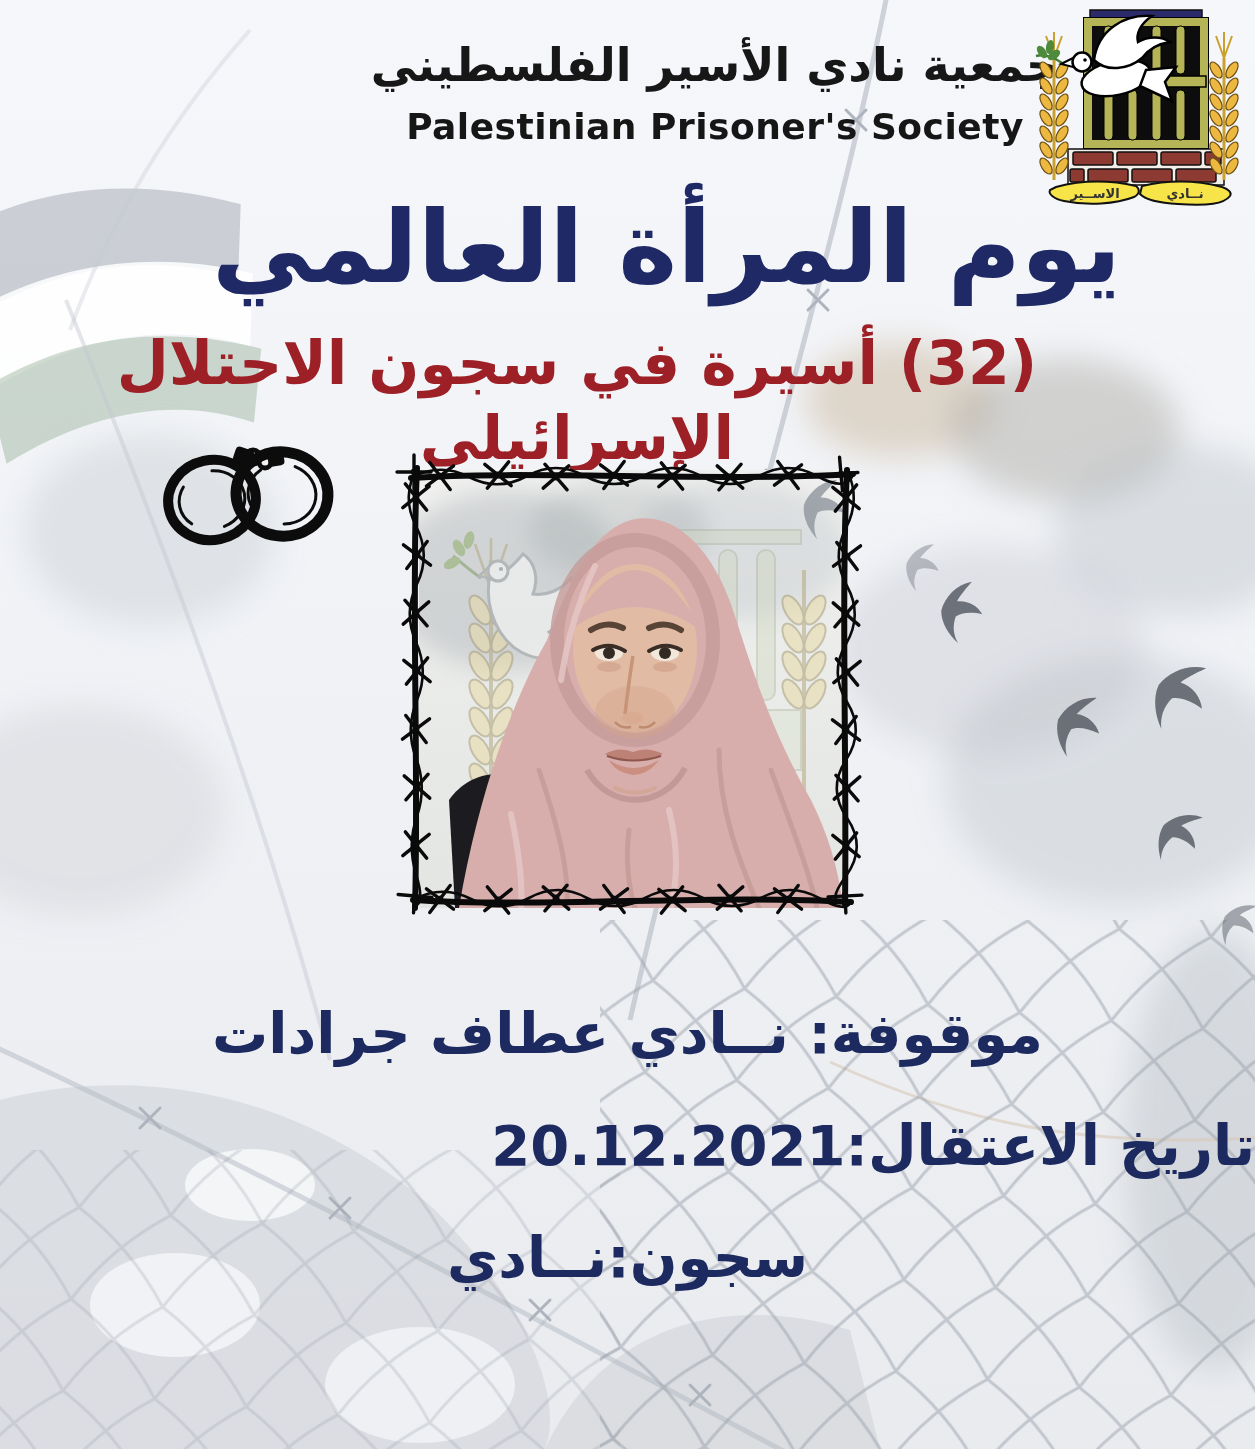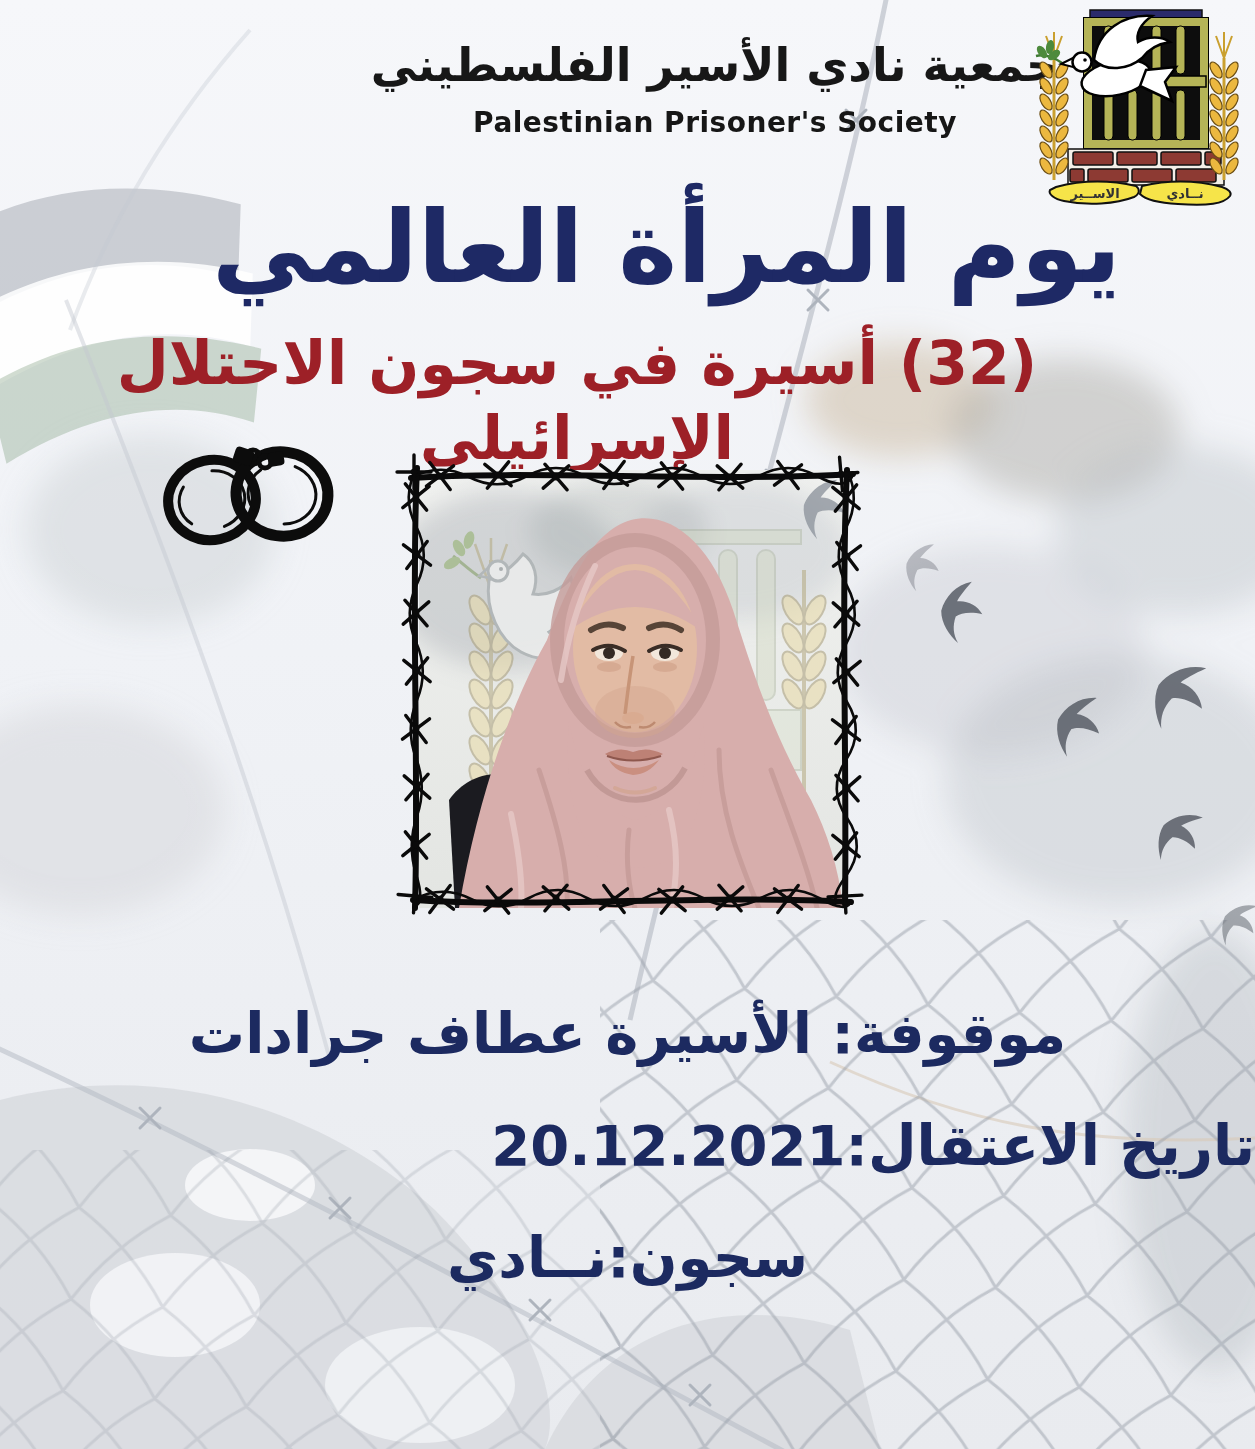--- a/index.html
+++ b/index.html
@@ -9,21 +9,21 @@
     font-family:"DejaVu Sans",sans-serif;
   }
   .abs{position:absolute;}
   svg{display:block;}
   .hdr-ar{
     left:300px;top:34px;width:830px;text-align:center;
     font-size:46px;font-weight:bold;color:#171717;direction:rtl;line-height:1.35;
   }
   .hdr-en{
     left:300px;top:106px;width:830px;text-align:center;
-    font-size:28px;font-weight:600;color:#161616;letter-spacing:.5px;
+    font-size:36px;font-weight:600;color:#161616;letter-spacing:.5px;
   }
   .title-main{
     left:0;top:188px;width:1255px;text-align:center;direction:rtl;
     font-size:100px;font-weight:bold;color:#1e2965;line-height:1.2;margin-left:39px;
   }
   .title-sub{
     left:0;top:326px;width:1154px;text-align:center;direction:rtl;
     font-size:60px;font-weight:bold;color:#9d2027;line-height:1.25;
   }
   .row{
@@ -403,21 +403,21 @@
         <use href="#barb" transform="translate(21,277) rotate(8)"></use>
           <use href="#barb" transform="translate(22,335) rotate(-4)"></use>
         <use href="#barb" transform="translate(21,393) rotate(6)"></use>
           <use href="#barb" transform="translate(20,444) rotate(-40)"></use>
         <use href="#barb" transform="translate(19,20) rotate(45)"></use>
       </g>
     </svg>
   </div>
 
   <div class="abs row r1" dir="rtl">
-    <span>موقوفة:</span><span> الأسيرة عطاف جرادات</span>
+    <span>موقوفة:</span><span> نــادي عطاف جرادات</span>
   </div>
   <div class="abs row r2" dir="rtl">
     <span>تاريخ الاعتقال:</span><span>20.12.2021</span>
   </div>
   <div class="abs row r3" dir="rtl">
     <span>سجون:</span><span>نــادي</span>
   </div>
 
 </div>
 

